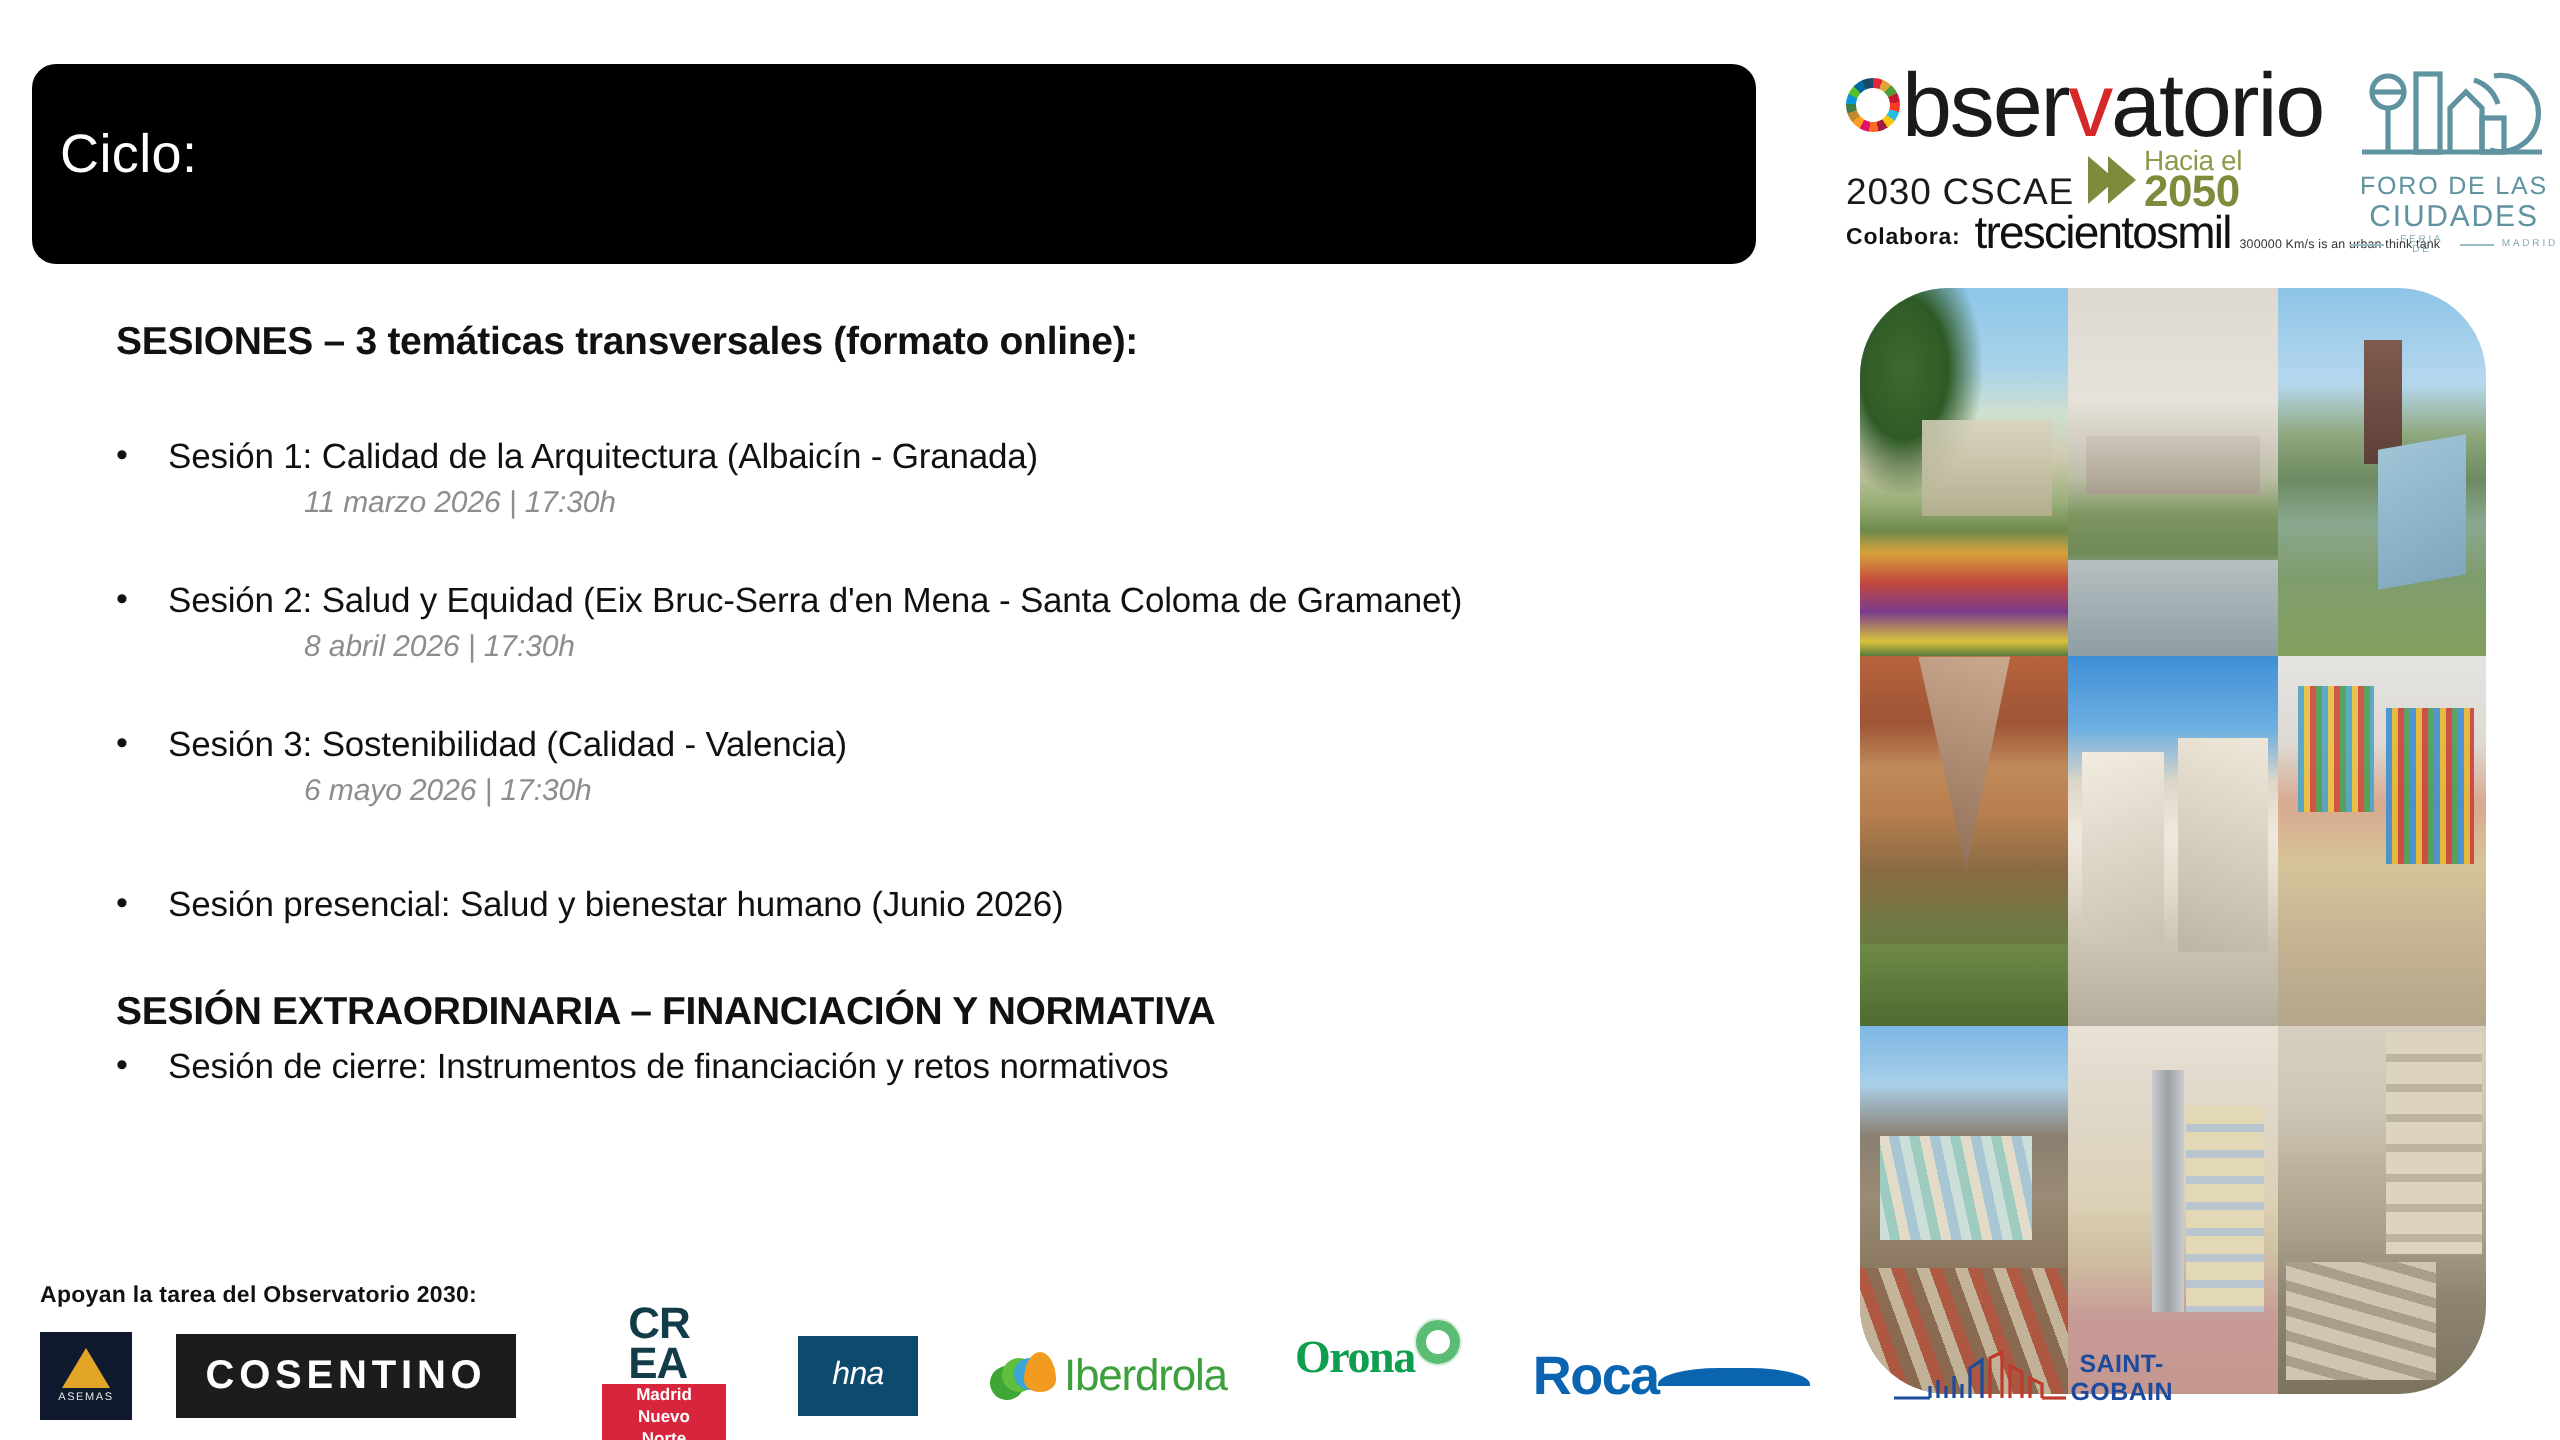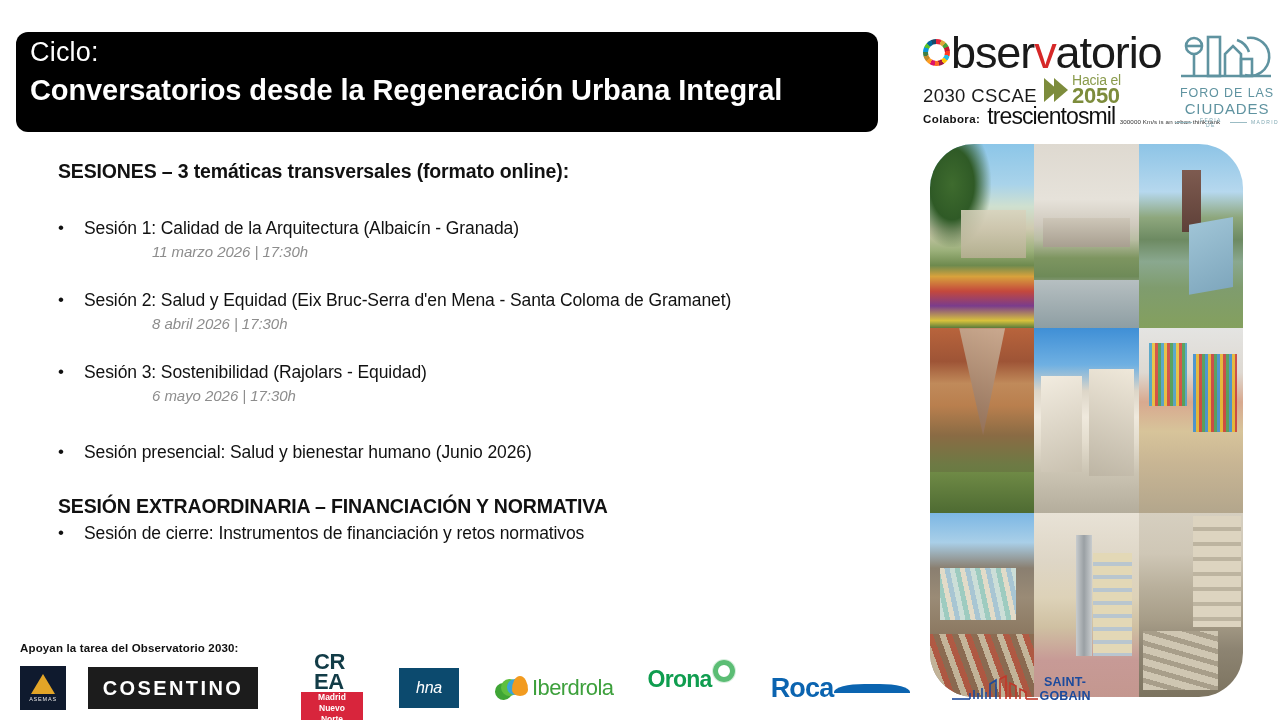--- a/index.html
+++ b/index.html
@@ -9,21 +9,21 @@
     font-family: "Liberation Sans", sans-serif;
     overflow: hidden;
   }
   #slide { position: relative; width: 1280px; height: 720px; background: #fff; }
 
   
   .title-box {
     position: absolute; left: 16px; top: 32px;
     width: 862px; height: 100px;
     background: #000; border-radius: 12px;
-    padding: 2px 0 0 14px;
+    padding: 27px 0 0 14px;
     color: #fff;
   }
   .title-line1 {
     font-size: 27px; font-weight: 400; line-height: 36px;
     letter-spacing: .2px; color: #fff;
   }
   .title-line2 {
     font-size: 29px; font-weight: 700; line-height: 40px;
     letter-spacing: -.1px; color: #fff; white-space: nowrap;
   }
@@ -225,21 +225,21 @@
   .iberdrola { display: flex; align-items: center; margin-left: 36px; }
   .iber-mark { position: relative; width: 32px; height: 28px; margin-right: 5px; }
   .leaf { position: absolute; border-radius: 50% 0 50% 50%; transform: rotate(42deg); }
   .leaf-g1 { width: 17px; height: 17px; background: #3fa535; left: 0; top: 9px; }
   .leaf-g2 { width: 17px; height: 17px; background: #5fbf3f; left: 6px; top: 5px; }
   .leaf-b  { width: 16px; height: 16px; background: #3aa5d8; left: 12px; top: 5px; }
   .leaf-o  { width: 16px; height: 20px; background: #f29b1f; left: 17px; top: 2px;
              border-radius: 50% 50% 50% 50% / 70% 70% 30% 30%; transform: rotate(0deg); }
   .iber-txt { font-size: 22px; color: #3da03c; letter-spacing: -.6px; }
 
-  .orona { display: flex; align-items: flex-start; margin-left: 34px; }
+  .orona { display: flex; align-items: flex-start; margin-left: 34px; font-family: Liberation Serif, serif; }
   .orona-txt { font-size: 23px; font-weight: 800; color: #0f9d4f; letter-spacing: -.7px; }
   .orona-ring { width: 22px; height: 22px; border-radius: 50%;
                 border: 5px solid #5bbd74; margin-top: -6px; margin-left: 1px;
                 box-shadow: 0 0 0 1px rgba(91,189,116,.25); }
 
   .roca { margin-left: 36px; text-align: center; }
   .roca-txt { font-size: 27px; font-weight: 800; color: #0b64b0; letter-spacing: -.8px; line-height: 26px; }
   .roca-wave { width: 76px; height: 9px; background: #0b64b0; margin-top: 1px;
                border-radius: 40% 40% 0 0 / 90% 90% 0 0; }
 
@@ -247,21 +247,20 @@
   .sg-mark { width: 90px; height: 26px; position: relative; margin: 0 auto; }
   .sg-txt { font-size: 12.5px; font-weight: 700; color: #1c4a9c; letter-spacing: .2px; margin-top: 1px; }
 </style>
 </head>
 <body>
 
 <div id="slide">
 
   <div class="title-box">
     <div class="title-line1">Ciclo:</div>
-    <div class="title-line2">Conversatorios desde la Regeneración Urbana Integral</div>
   </div>
 
   <div class="content">
 
     <div class="sec-head">SESIONES – 3 temáticas transversales (formato online):</div>
 
     <div class="sp-30"></div>
 
     <div class="bullet-row">
       <span class="bullet-dot">•</span>
@@ -274,21 +273,21 @@
     <div class="bullet-row">
       <span class="bullet-dot">•</span>
       <span class="bullet-text">Sesión 2: Salud y Equidad (Eix Bruc-Serra d'en Mena - Santa Coloma de Gramanet)</span>
     </div>
     <div class="date-line">8 abril 2026 | 17:30h</div>
 
     <div class="sp-22"></div>
 
     <div class="bullet-row">
       <span class="bullet-dot">•</span>
-      <span class="bullet-text">Sesión 3: Sostenibilidad (Rajolars - Equidad)</span>
+      <span class="bullet-text">Sesión 3: Sostenibilidad (Calidad - Valencia)</span>
     </div>
     <div class="date-line">6 mayo 2026 | 17:30h</div>
 
     <div class="sp-30"></div>
 
     <div class="bullet-row">
       <span class="bullet-dot">•</span>
       <span class="bullet-text">Sesión presencial: Salud y bienestar humano (Junio 2026)</span>
     </div>
 

